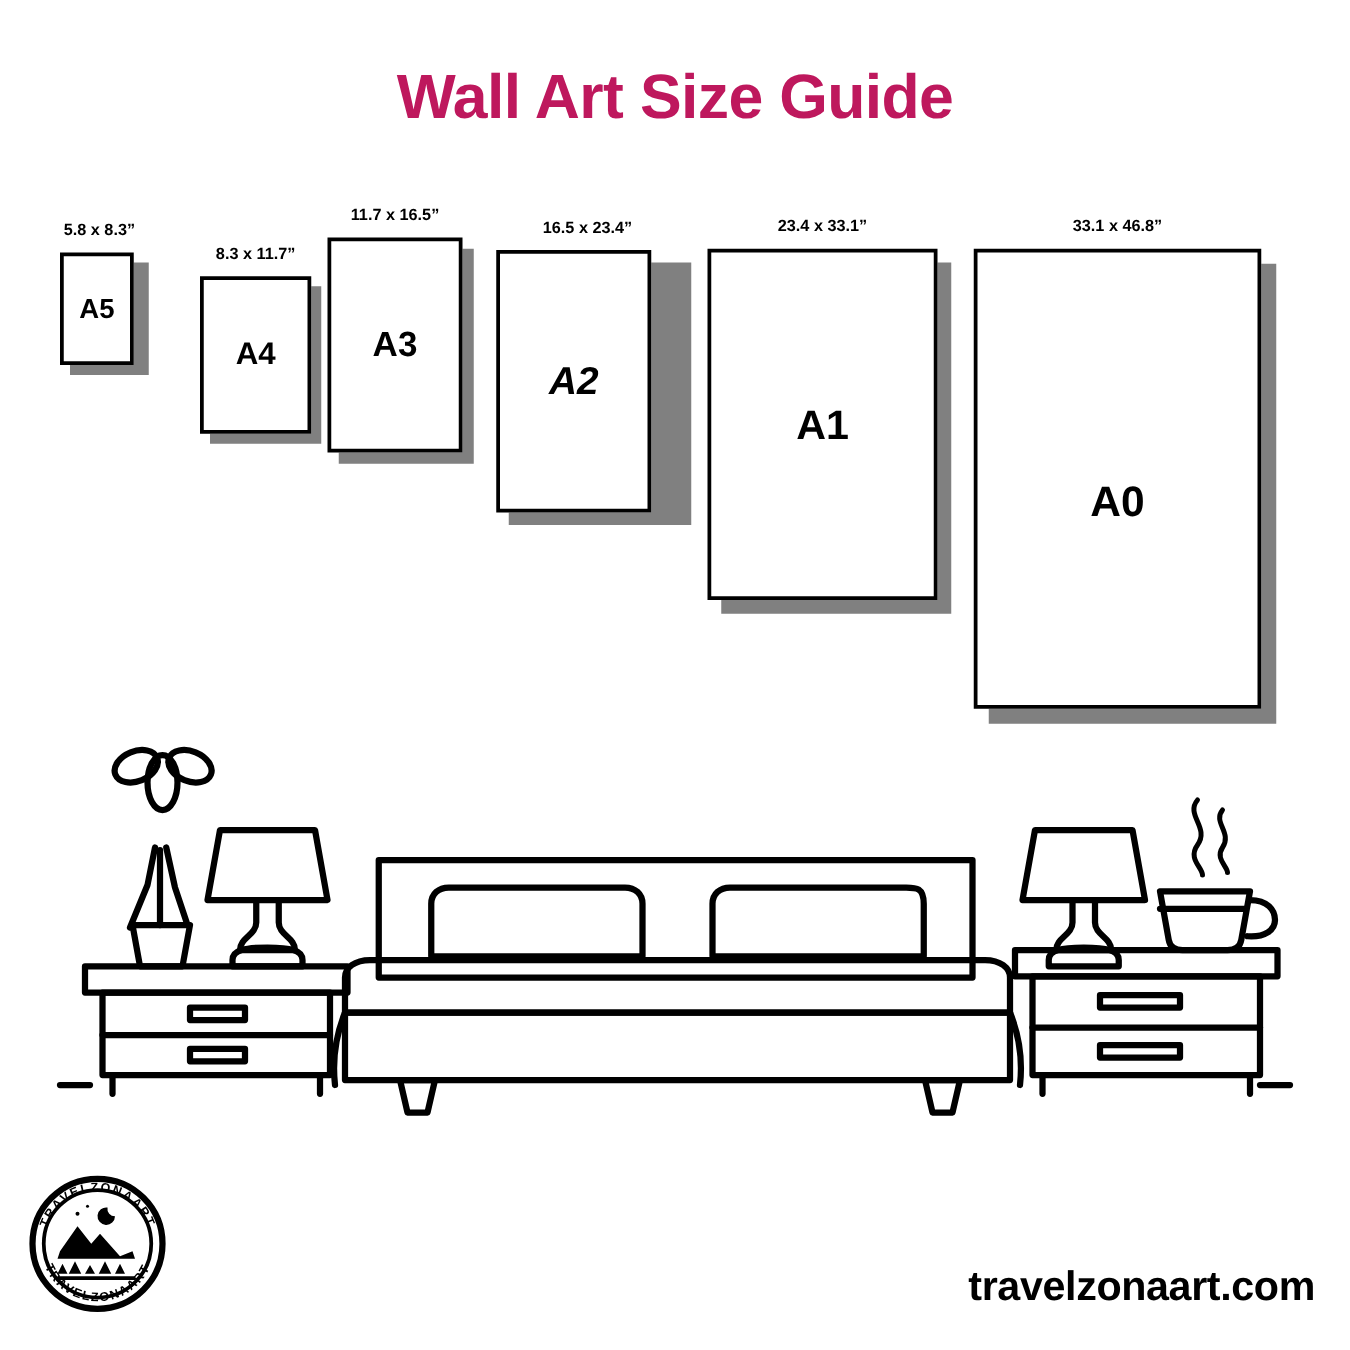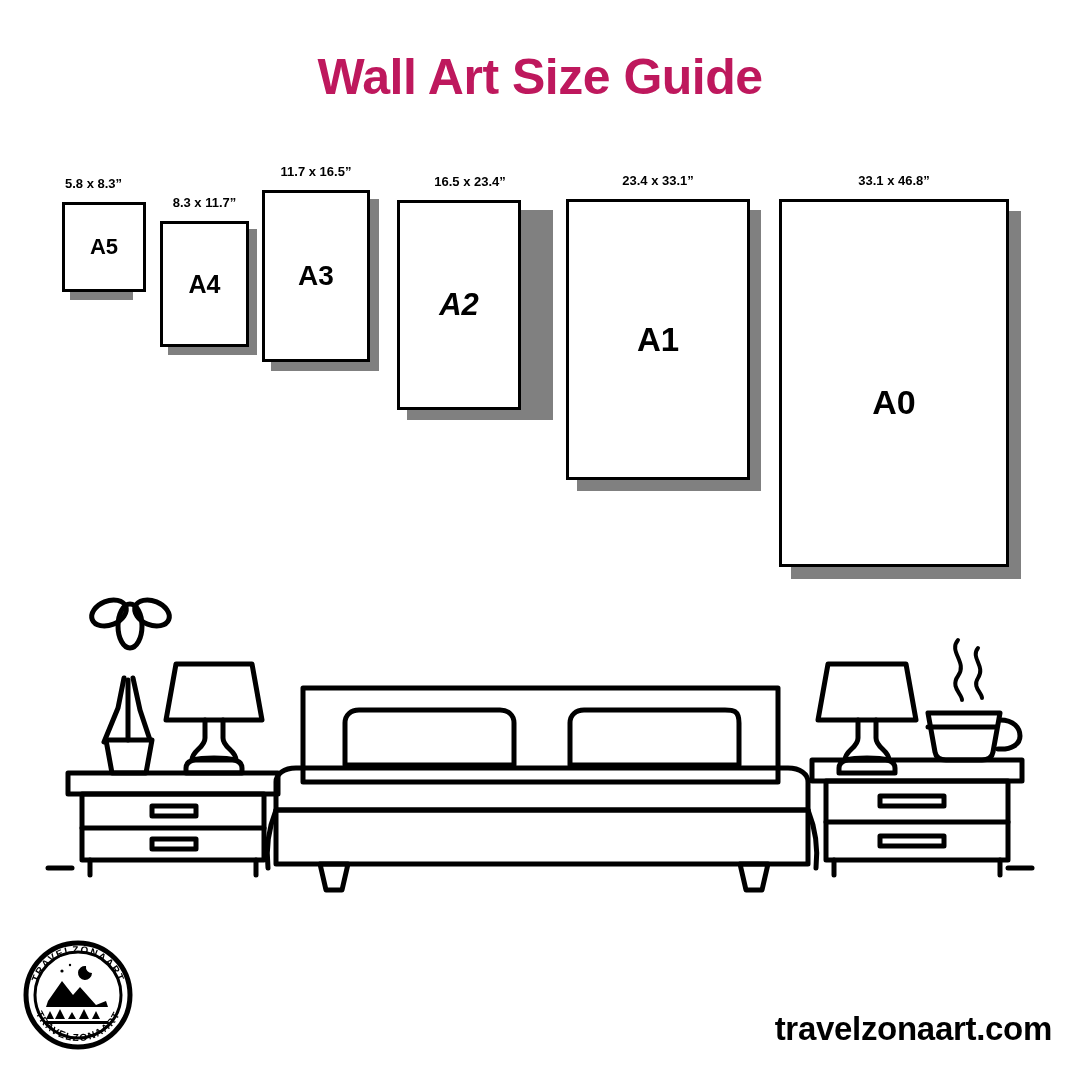--- a/index.html
+++ b/index.html
@@ -95,24 +95,24 @@
     color: #000;
   }
 </style>
 </head>
 <body>
 
 <div class="title">Wall Art Size Guide</div>
 
 <div class="frames">
 
-  <div class="frame-wrap" style="left:62px; top:202px; width:63px; height:90px;">
+  <div class="frame-wrap" style="left:48px; top:202px; width:63px; height:90px;">
     <div class="frame-dim" style="top:-26px;">5.8 x 8.3”</div>
     <div class="frame-shadow" style="left:8px; top:8px; width:63px; height:90px;"></div>
-    <div class="frame-box" style="left:0; top:0; width:84px; height:90px;">
+    <div class="frame-box" style="left:0; top:0; width:59px; height:90px;">
       <div class="frame-label" style="top:50%; transform:translateY(-50%); font-size:22px;">A5</div>
     </div>
   </div>
 
   <div class="frame-wrap" style="left:160px; top:191px; width:89px; height:126px;margin-top:30px;">
     <div class="frame-dim" style="top:-26px;">8.3 x 11.7”</div>
     <div class="frame-shadow" style="left:8px; top:8px; width:89px; height:126px;"></div>
     <div class="frame-box" style="left:0; top:0; width:89px; height:126px;">
       <div class="frame-label" style="top:50%; transform:translateY(-50%); font-size:25px;">A4</div>
     </div>

